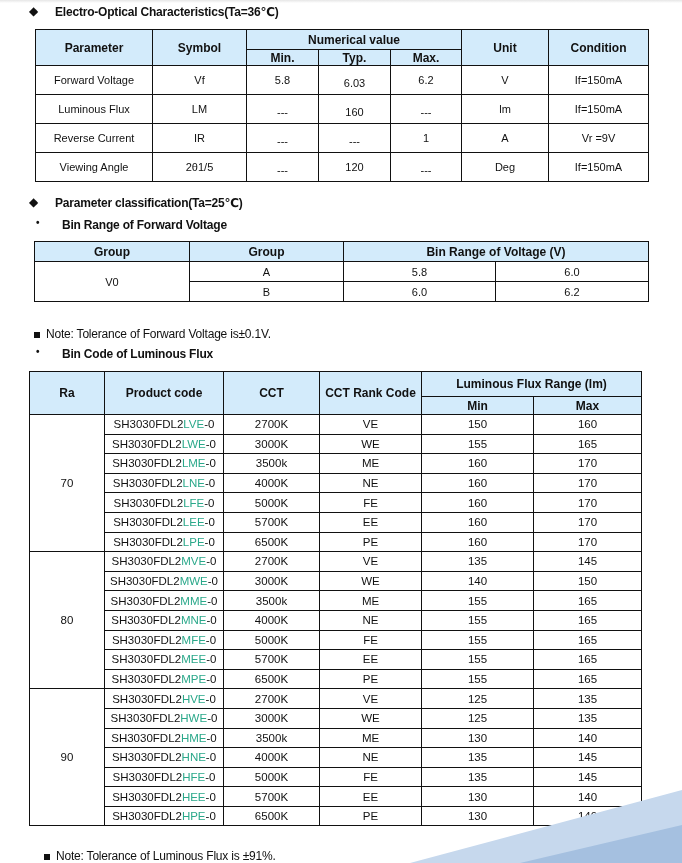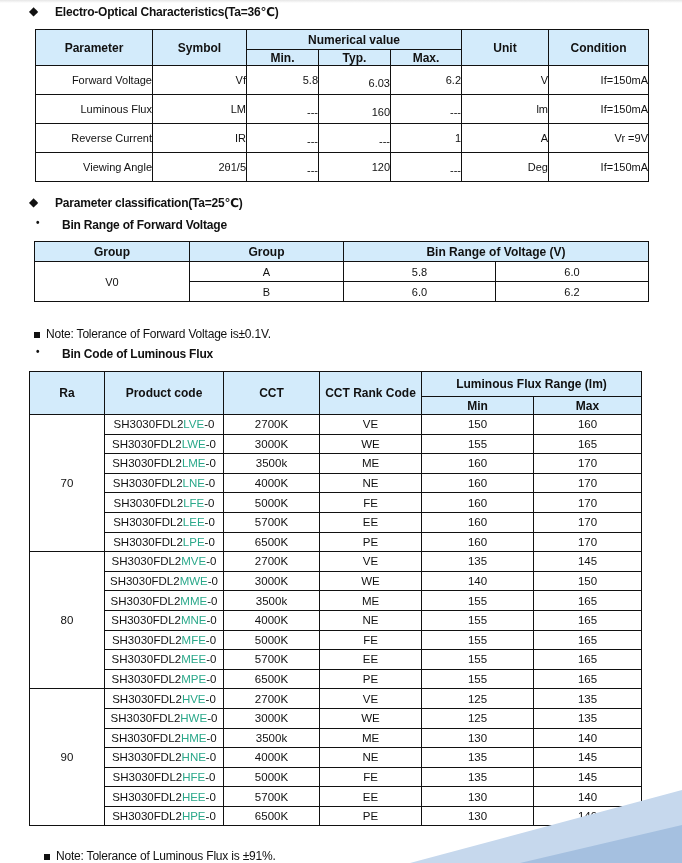--- a/index.html
+++ b/index.html
@@ -15,21 +15,21 @@
   .note .sq { display: inline-block; width: 6px; height: 6px; background: #111; margin-right: 6px; vertical-align: 0px; }
 
   table { position: absolute; border-collapse: collapse; table-layout: fixed; }
   td, th { border: 1.3px solid #111; text-align: center; vertical-align: middle; font-size: 11px; font-weight: normal; padding: 0; }
   th { background: #d3ebfb; font-weight: bold; font-size: 12px; }
   th.sub { font-weight: bold; }
   .hl { color: #2aa88a; }
 
   
   #t1 { left: 35px; top: 29px; width: 613px; }
-  #t1 td { height: 29px; text-align: right; }
+  #t1 td { height: 29px; }
   #t1 .lowcell { padding-top: 5px; }
 
   
   #t2 { left: 34px; top: 241px; width: 614px; }
   #t2 th { height: 20px; margin-left: 20px; }
   #t2 td { height: 20px; font-size: 11px; }
 
   
   #t3 { left: 29px; top: 371px; width: 612px; }
   #t3 th { font-size: 12px; }

